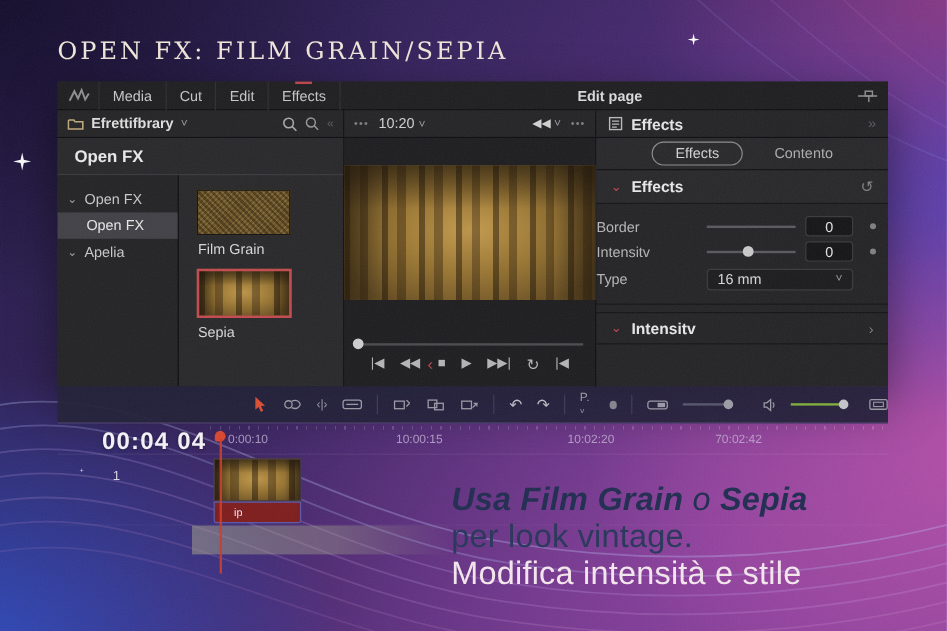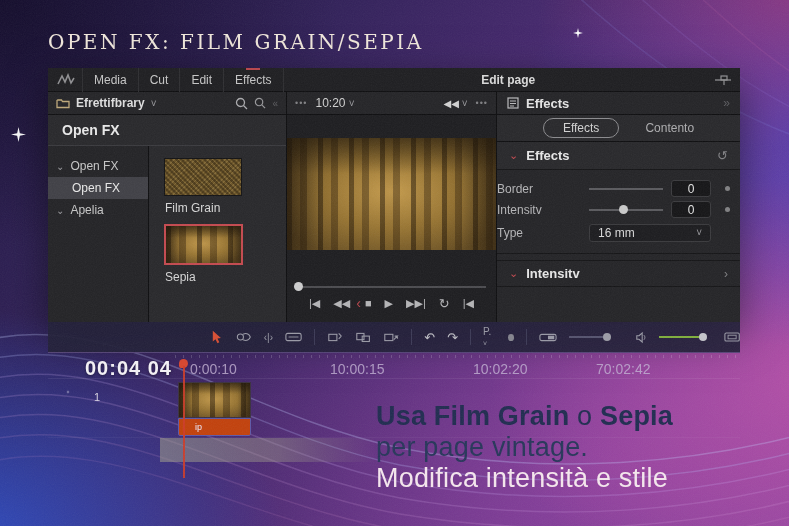--- a/index.html
+++ b/index.html
@@ -115,36 +115,36 @@
   .tb-glyph { font-size:13px; color:#bdbdc4; }
   .tb-small { font-size:10px; color:#9a9aa6; }
   .hslider { height:2px; background:#55536e; position:relative; }
   .hslider .knob { position:absolute; top:-3px; width:8px; height:8px; border-radius:50%; background:#9c9ca6; }
 
   
   .timecode { position:absolute; left:85px; top:357px; font-size:20px; font-weight:bold;
     color:#f4f2f6; letter-spacing:1px; text-shadow:0 1px 3px rgba(0,0,0,0.4); }
   .ticks { position:absolute; left:175px; top:355px; width:563px; height:3px; opacity:.5;
     background:repeating-linear-gradient(90deg, rgba(255,255,255,0.35) 0 1px, transparent 1px 8px); }
-  .ruler-label { position:absolute; top:361px; font-size:14px; color:#c3b2d4; opacity:.8; }
+  .ruler-label { position:absolute; top:361px; font-size:10px; color:#c3b2d4; opacity:.8; }
   .playhead-dot { position:absolute; left:179px; top:359px; width:9px; height:9px; border-radius:50% 50% 50% 2px;
     background:#d8452e; }
   .playhead-line { position:absolute; left:183px; top:366px; width:2px; height:112px; background:rgba(205,60,40,0.9); }
   .track-num { position:absolute; left:94px; top:391px; font-size:11px; color:#d8d4e2; }
   .clip-thumb { position:absolute; left:178px; top:382px; width:73px; height:36px; border:1px solid #3a3040; }
-  .clip-bar { position:absolute; left:178px; top:418px; width:73px; height:18px; background:#c2410c;
+  .clip-bar { position:absolute; left:178px; top:418px; width:73px; height:18px; background:#7f1d1d;
     border:1px solid #5e58a8; border-radius:0 0 2px 2px; display:flex; align-items:center;
     padding-left:16px; font-size:9px; color:#eceafc; }
   .audio-bar { position:absolute; left:160px; top:438px; width:216px; height:24px;
     background:linear-gradient(to right, rgba(160,158,138,0.55), rgba(160,158,138,0.4) 55%, rgba(160,158,138,0)); }
   .track-line { position:absolute; left:48px; width:692px; height:1px; background:rgba(255,255,255,0.07); }
 
   
   .caption { position:absolute; left:376px; top:401px; line-height:31px; font-size:27px; letter-spacing:0.2px; }
-  .cap-dark { color:#202c50; } .cap-dark2 { color:#27365a; }
+  .cap-dark { color:#202c50;font-style:italic; } .cap-dark2 { color:#27365a; }
   .cap-light { color:#f5e7ee; }
   .b { font-weight:bold; }
 </style>
 </head>
 <body>
 
 <svg class="abs" width="789" height="526" viewBox="0 0 789 526" style="left:0;top:0">
   <g fill="none" stroke-linecap="round">
     <path d="M-40,348 C100,295 230,412 400,448 C545,476 700,466 830,426" stroke="rgba(195,205,255,0.30)" stroke-width="1.5"></path>
     <path d="M-40,368 C100,315 230,430 400,465 C545,492 700,482 830,442" stroke="rgba(185,195,255,0.26)" stroke-width="1.5"></path>
@@ -381,21 +381,21 @@
 <div class="clip-thumb forest"></div>
 <div class="clip-bar">
     <span>ip</span>
   </div>
 <div class="audio-bar"></div>
 <div class="playhead-dot"></div>
 <div class="playhead-line"></div>
 
 <div class="caption">
   <div><span class="cap-dark b">Usa Film Grain</span><span class="cap-dark"> o </span><span class="cap-dark b">Sepia</span></div>
-  <div class="cap-dark2">per page vintage.</div>
+  <div class="cap-dark2">per look vintage.</div>
   <div><span class="cap-light">Modifica intensità</span><span class="cap-light"> e stile</span></div>
 </div>
 
 <svg class="abs" width="789" height="526" style="left:0;top:0;pointer-events:none;opacity:0.07">
   <filter id="noise">
       <feTurbulence type="fractalNoise" baseFrequency="0.9" numOctaves="2" stitchTiles="stitch"></feTurbulence>
       <feColorMatrix type="saturate" values="0"></feColorMatrix>
     </filter>
   <rect width="789" height="526" filter="url(#noise)"></rect>
 </svg>

